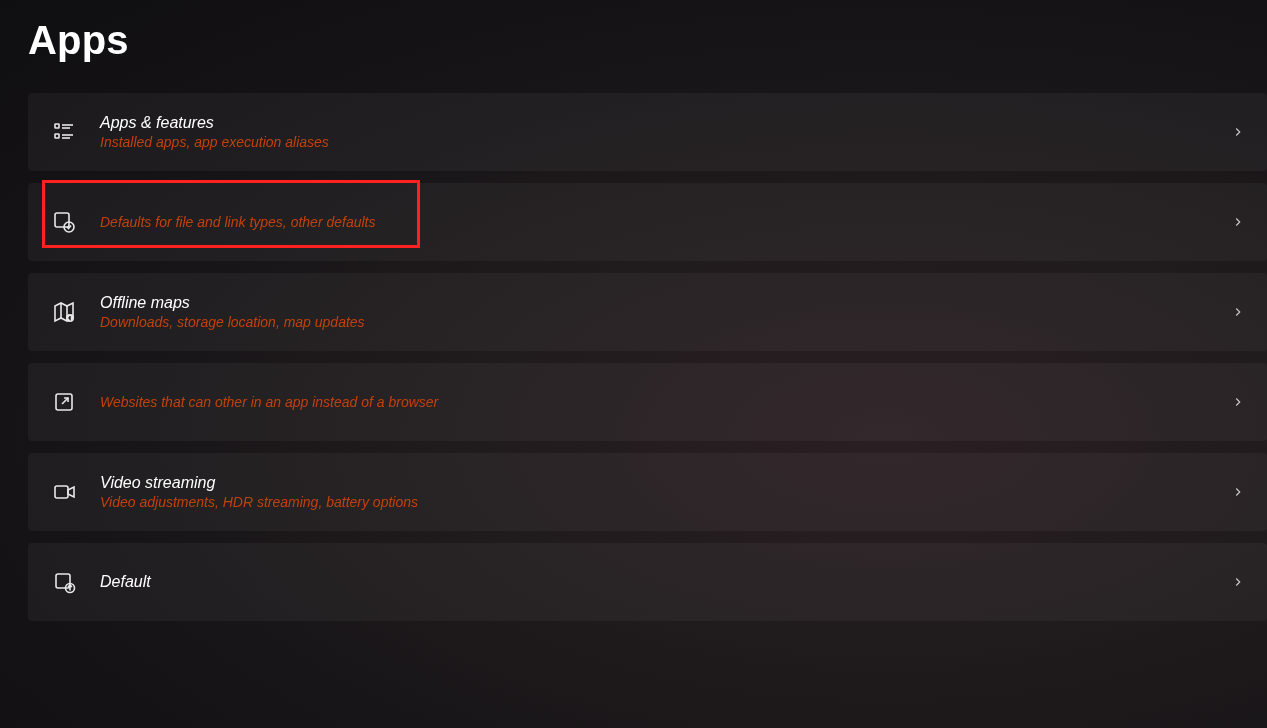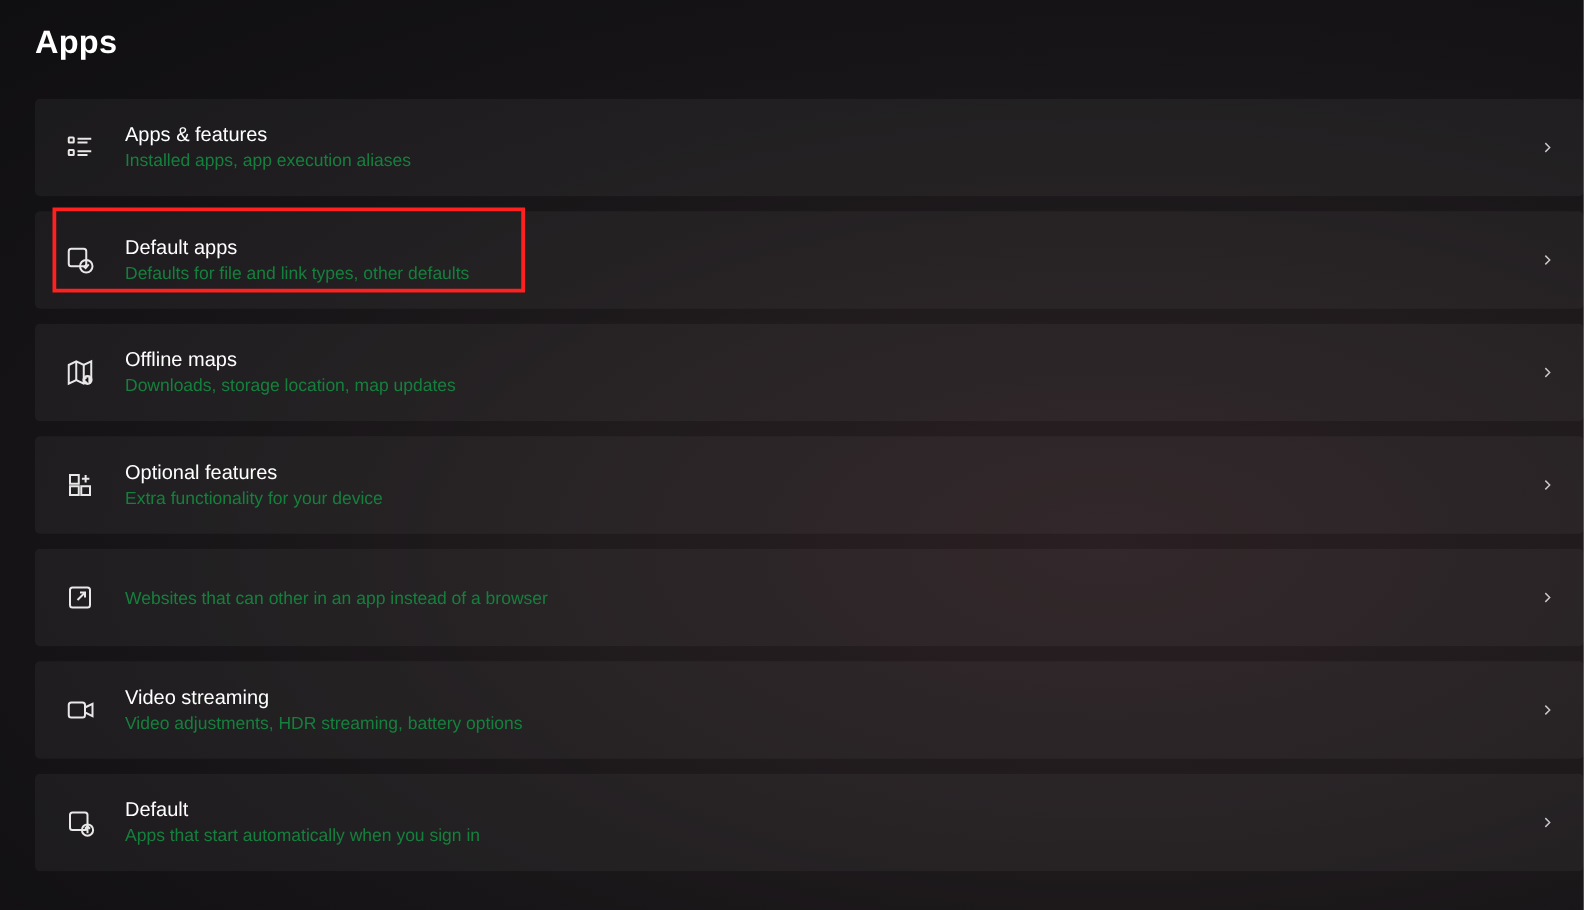--- a/index.html
+++ b/index.html
@@ -5,41 +5,42 @@
   * { margin: 0; padding: 0; box-sizing: border-box; }
   body {
     width: 1267px;
     height: 728px;
     background: radial-gradient(ellipse at 70% 60%, #2a1f22 0%, #1e1a1c 40%, #151316 70%, #0f0e10 100%);
     font-family: "Segoe UI", -apple-system, sans-serif;
     color: #ffffff;
     overflow: hidden;
   }
   .page-title {
-    font-size: 26px;
+    font-size: 40px;
     font-weight: 600;
     padding: 18px 0 0 28px;
     letter-spacing: 0.2px;
   }
   .list {
     margin-top: 30px;
     padding-left: 28px;
     display: flex;
     flex-direction: column;
     gap: 12px;
   }
   .item {
     display: flex;
     align-items: center;
     height: 78px;
     background: rgba(255,255,255,0.045);
     border-radius: 4px;
     padding: 0 22px;
     cursor: pointer;
     position: relative;
+    font-style: italic;
   }
   .icon-wrap {
     width: 28px;
     height: 28px;
     display: flex;
     align-items: center;
     justify-content: center;
     flex-shrink: 0;
     color: #e8e8e8;
   }
@@ -51,21 +52,21 @@
     gap: 2px;
   }
   .item-title {
     font-size: 16px;
     font-weight: 400;
     color: #ffffff;
   }
   .item-desc {
     font-size: 14px;
     font-weight: 400;
-    color: #15803d;
+    color: #c2410c;
   }
   .chevron {
     color: #c9c7c8;
     flex-shrink: 0;
   }
   .highlight-box {
     position: absolute;
     border: 3px solid #ff2020;
     pointer-events: none;
     top: -3px;
@@ -106,21 +107,20 @@
 
   <div class="item" style="position:relative;">
     <span class="icon-wrap">
       <svg width="24" height="24" viewBox="0 0 24 24" fill="none" stroke="currentColor" stroke-width="1.6">
         <rect x="3" y="3" width="14" height="14" rx="2"></rect>
         <circle cx="17" cy="17" r="5"></circle>
         <polyline points="15 17 16.5 18.5 19 15.5"></polyline>
       </svg>
     </span>
     <div class="text-wrap">
-      <div class="item-title">Default apps</div>
       <div class="item-desc">Defaults for file and link types, other defaults</div>
     </div>
     <span class="chevron">
       <svg width="14" height="14" viewBox="0 0 24 24" fill="none" stroke="currentColor" stroke-width="2">
           <polyline points="9 18 15 12 9 6"></polyline>
         </svg>
     </span>
     <div class="highlight-box"></div>
   </div>
 
@@ -138,40 +138,20 @@
       <div class="item-title">Offline maps</div>
       <div class="item-desc">Downloads, storage location, map updates</div>
     </div>
     <span class="chevron">
       <svg width="14" height="14" viewBox="0 0 24 24" fill="none" stroke="currentColor" stroke-width="2">
           <polyline points="9 18 15 12 9 6"></polyline>
         </svg>
     </span>
   </div>
 
-  <div class="item">
-    <span class="icon-wrap">
-      <svg width="24" height="24" viewBox="0 0 24 24" fill="none" stroke="currentColor" stroke-width="1.6">
-        <rect x="4" y="4" width="7" height="7"></rect>
-        <rect x="13" y="13" width="7" height="7"></rect>
-        <rect x="4" y="13" width="7" height="7"></rect>
-        <line x1="16.5" y1="4" x2="16.5" y2="10"></line>
-        <line x1="13.5" y1="7" x2="19.5" y2="7"></line>
-      </svg>
-    </span>
-    <div class="text-wrap">
-      <div class="item-title">Optional features</div>
-      <div class="item-desc">Extra functionality for your device</div>
-    </div>
-    <span class="chevron">
-      <svg width="14" height="14" viewBox="0 0 24 24" fill="none" stroke="currentColor" stroke-width="2">
-          <polyline points="9 18 15 12 9 6"></polyline>
-        </svg>
-    </span>
-  </div>
 
   <div class="item">
     <span class="icon-wrap">
       <svg width="24" height="24" viewBox="0 0 24 24" fill="none" stroke="currentColor" stroke-width="1.6">
         <rect x="4" y="4" width="16" height="16" rx="2"></rect>
         <polyline points="10 14 16 8"></polyline>
         <polyline points="12 8 16 8 16 12"></polyline>
       </svg>
     </span>
     <div class="text-wrap">
@@ -206,21 +186,20 @@
     <span class="icon-wrap">
       <svg width="24" height="24" viewBox="0 0 24 24" fill="none" stroke="currentColor" stroke-width="1.6">
         <rect x="4" y="4" width="14" height="14" rx="2"></rect>
         <circle cx="18" cy="18" r="4.5"></circle>
         <line x1="18" y1="15.5" x2="18" y2="20.5"></line>
         <polyline points="16 17 18 15 20 17"></polyline>
       </svg>
     </span>
     <div class="text-wrap">
       <div class="item-title">Default</div>
-      <div class="item-desc">Apps that start automatically when you sign in</div>
     </div>
     <span class="chevron">
       <svg width="14" height="14" viewBox="0 0 24 24" fill="none" stroke="currentColor" stroke-width="2">
           <polyline points="9 18 15 12 9 6"></polyline>
         </svg>
     </span>
   </div>
 
 </div>
 

